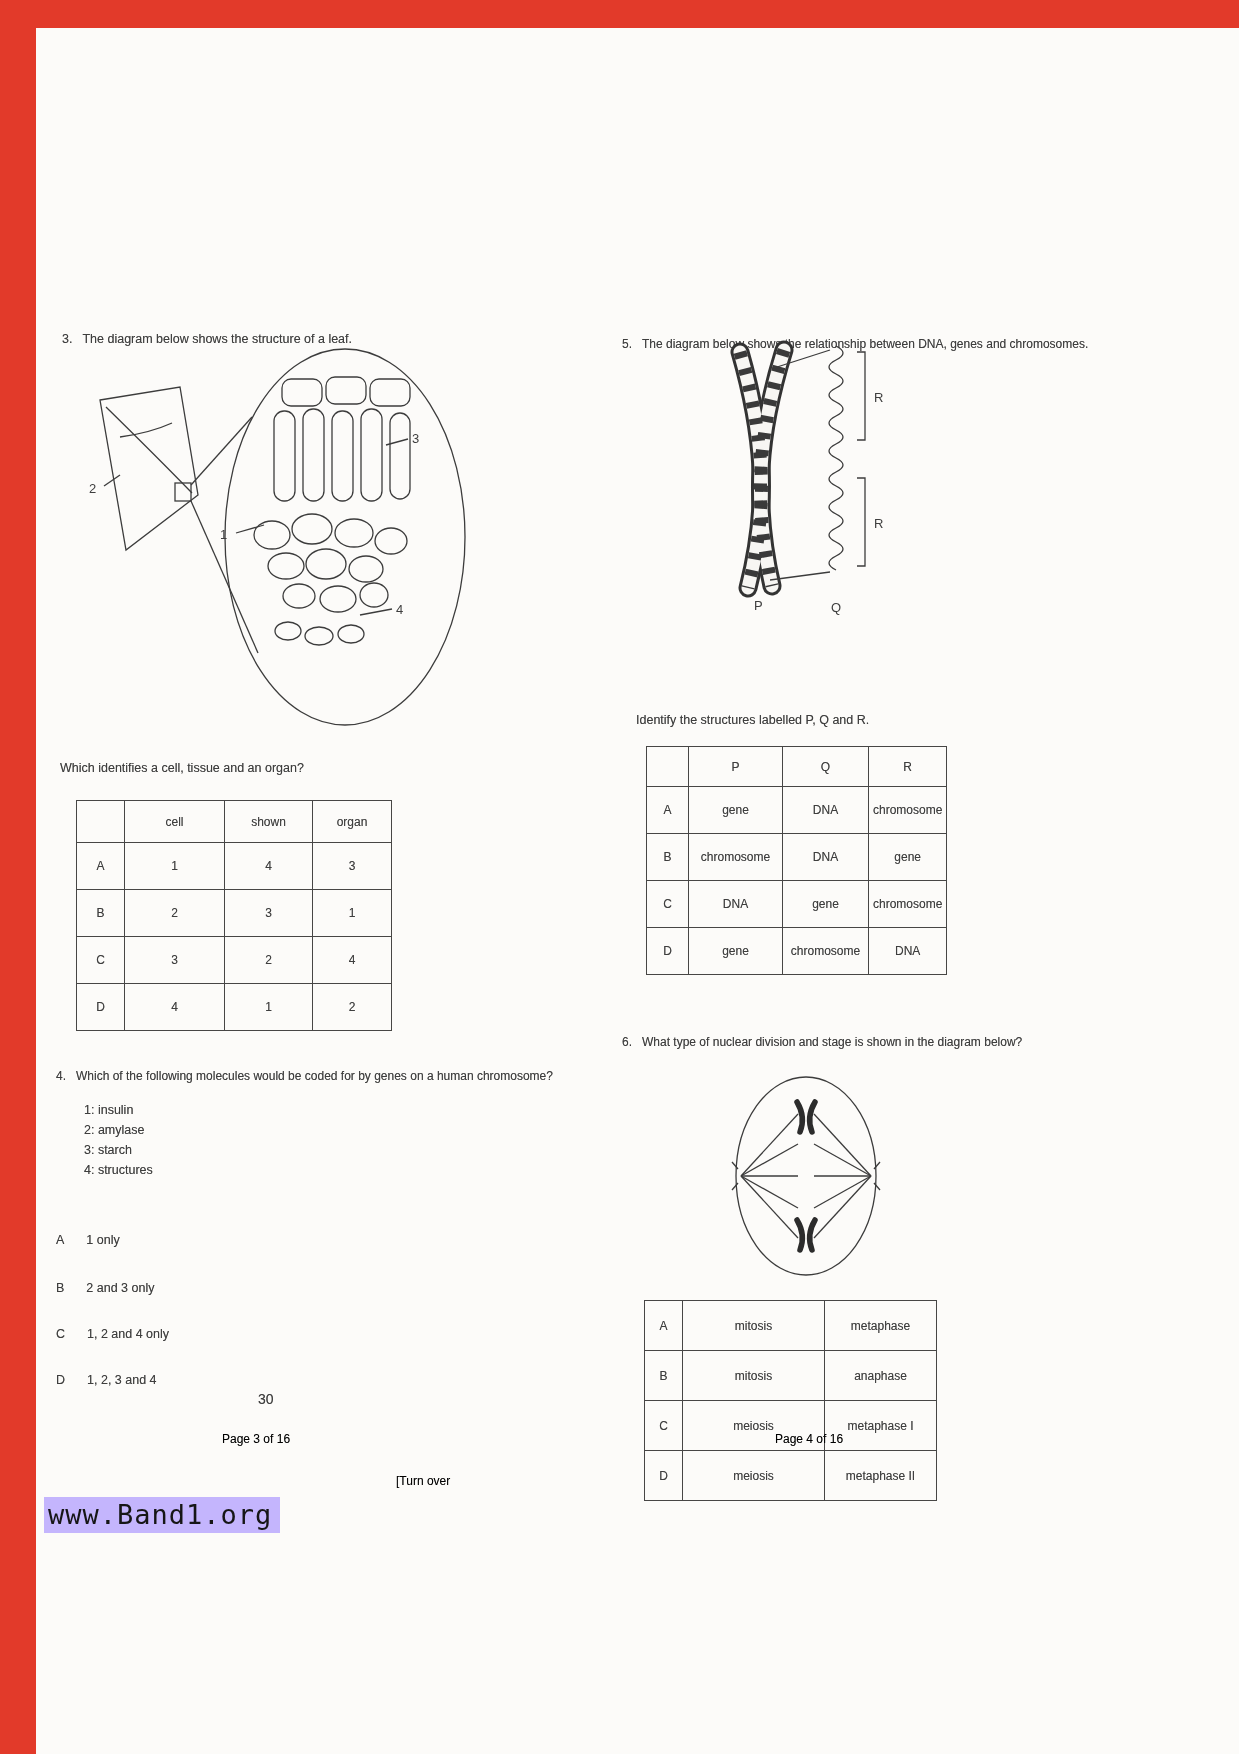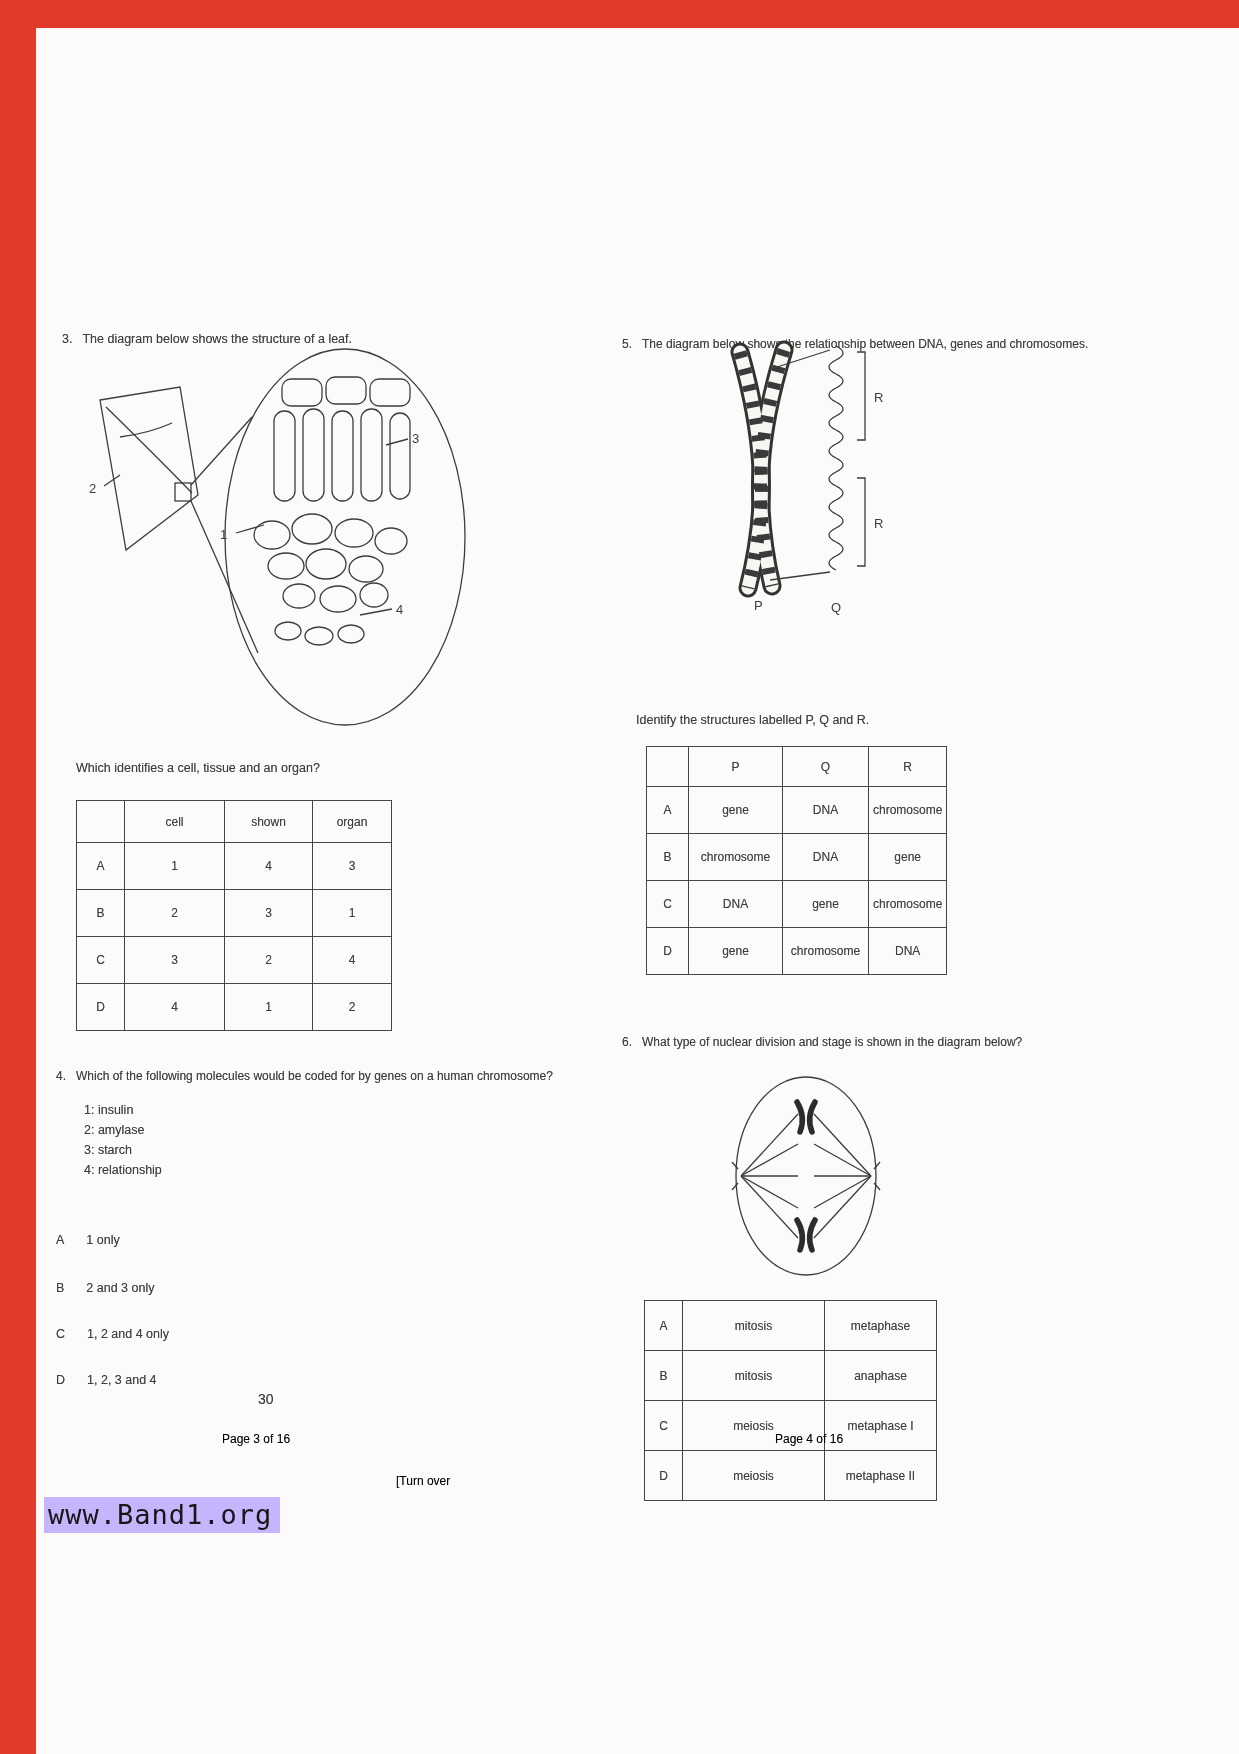--- a/index.html
+++ b/index.html
@@ -95,21 +95,21 @@
     <line x1="176" y1="188" x2="204" y2="180" class="ln" stroke-width="1.1"></line>
     <text x="160" y="194">1</text>
     <line x1="44" y1="141" x2="60" y2="130" class="ln" stroke-width="1.1"></line>
     <text x="29" y="148">2</text>
     <line x1="326" y1="100" x2="348" y2="94" class="ln" stroke-width="1.1"></line>
     <text x="352" y="98">3</text>
     <line x1="300" y1="270" x2="332" y2="264" class="ln" stroke-width="1.1"></line>
     <text x="336" y="269">4</text>
   </svg>
 
-  <div class="abs ink" style="left:76px;top:760px;">Which identifies a cell, tissue and an organ?</div>
+  <div class="abs ink" style="left:60px;top:760px;">Which identifies a cell, tissue and an organ?</div>
 
   <table class="abs qtable t1" style="left:76px;top:800px;">
     <colgroup>
         <col style="width:48px">
         <col style="width:100px">
         <col style="width:88px">
         <col style="width:79px">
       </colgroup>
     <tbody>
         <tr class="hdr">
@@ -147,21 +147,21 @@
 
   <div class="abs ink qline nowrap" style="left:56px;top:1068px;font-size:12px;">
     <span class="qnum">4.</span>
     <span>Which of the following molecules would be coded for by genes on a human chromosome?</span>
   </div>
 
   <div class="abs ink items" style="left:84px;top:1100px;">
     <div>1: insulin</div>
     <div>2: amylase</div>
     <div>3: starch</div>
-    <div>4: relationship</div>
+    <div>4: structures</div>
   </div>
 
   <div class="abs ink opt" style="left:56px;top:1232px;">
     <span>A</span>
     <span>1 only</span>
   </div>
   <div class="abs ink opt" style="left:56px;top:1280px;">
     <span>B</span>
     <span>2 and 3 only</span>
   </div>

